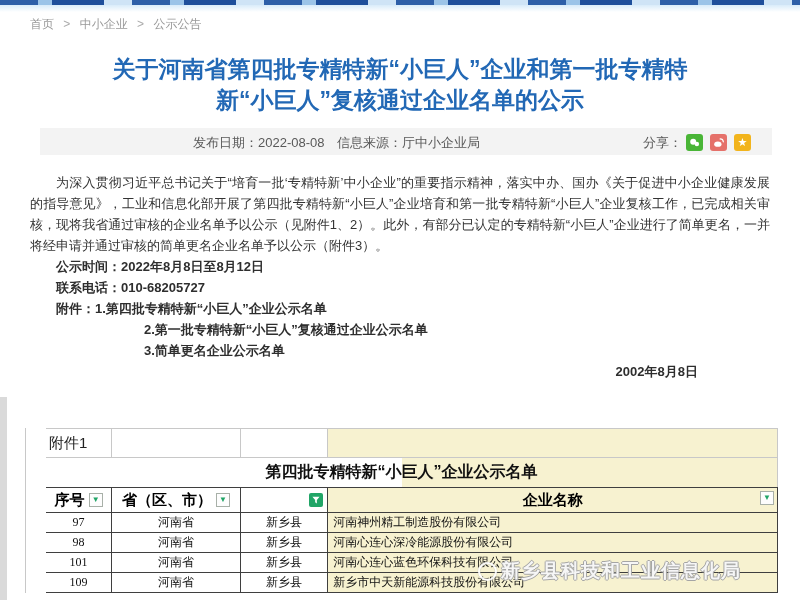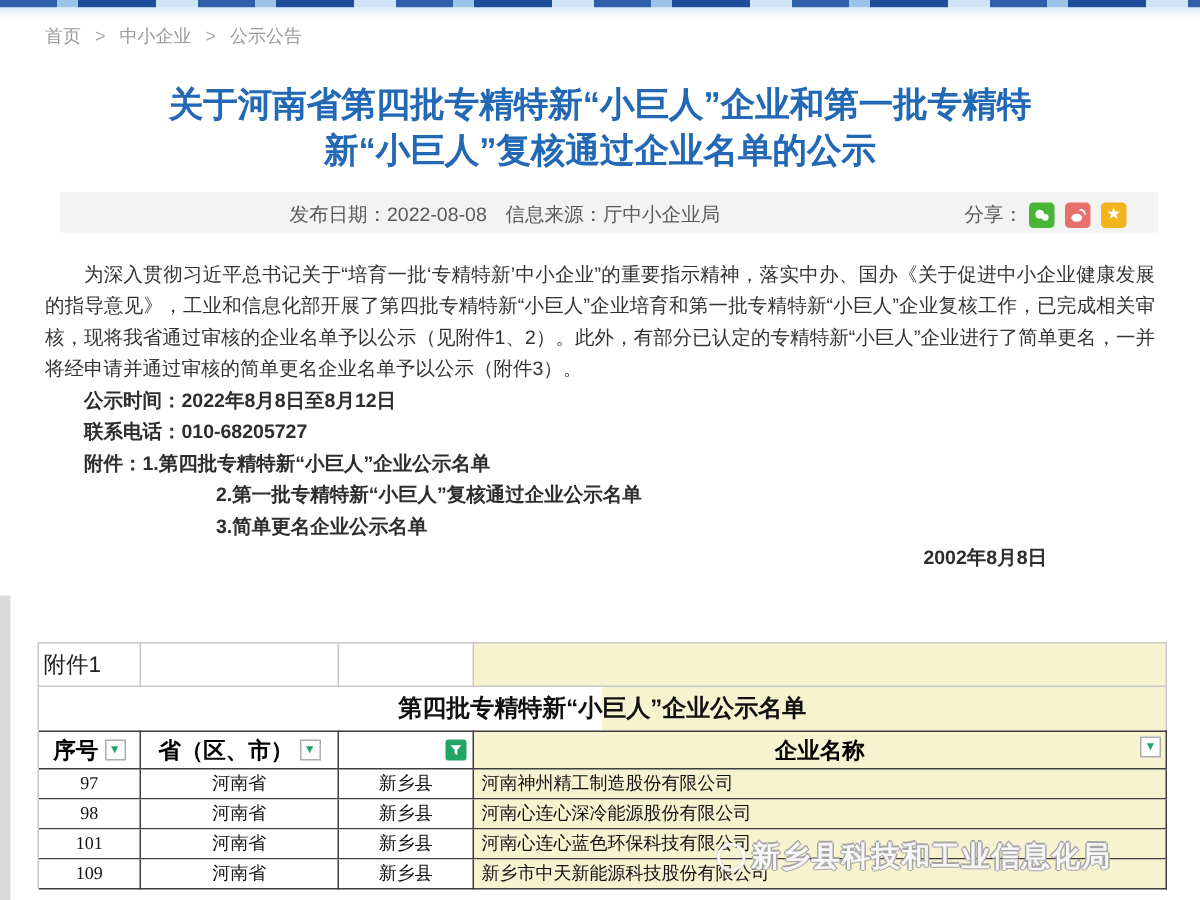--- a/index.html
+++ b/index.html
@@ -20,21 +20,21 @@
   .breadcrumb .bc-sep{margin:0 6px;color:#aaa;}
   
   .doc-title{position:absolute;left:40px;top:54px;width:720px;text-align:center;
     color:var(--title-blue,#2268b5);font-size:23px;font-weight:bold;line-height:31px;}
   .doc-title span{display:block;}
   
   .meta-band{position:absolute;left:40px;top:128px;width:732px;height:27px;background:#f3f3f3;}
   .meta-item{position:absolute;top:134px;font-size:13px;color:var(--meta-text,#595959);}
   .m-publish{left:193px;}
   .m-source{left:337px;}
-  .m-share{left:643px;display:flex;align-items:center;}
+  .m-share{left:643px;display:flex;align-items:flex-start;}
   .share-icons{display:flex;gap:7px;margin-left:4px;}
   .share-ic{width:17px;height:17px;border-radius:3px;display:flex;align-items:center;justify-content:center;cursor:pointer;}
   .share-ic svg{display:block;}
   .ic-wechat{background:var(--share-wechat,#49b536);}
   .ic-weibo{background:var(--share-weibo,#e5716a);}
   .ic-star{background:var(--share-star,#f2b41c);color:#fff;font-size:11px;line-height:17px;}
   
   .article{position:absolute;left:30px;top:172px;width:740px;
     font-size:13px;line-height:21px;color:var(--body-text,#333);text-align:justify;}
   .article p{margin:0;text-indent:2em;}
@@ -42,21 +42,21 @@
   .info-line{margin:0;text-indent:2em;font-weight:bold;color:#2e2e2e;}
   .att-sub{margin:0;padding-left:88px;font-weight:bold;color:#2e2e2e;}
   .doc-date{margin:2px 0 0 0;text-align:right;padding-right:72px;font-weight:bold;color:#2e2e2e;}
   
   .left-gutter{position:absolute;left:0;top:397px;width:7px;height:203px;background:#dadada;}
   
   .tbl{position:absolute;left:25px;top:428px;width:752px;border-left:1px solid var(--border-light,#c8c8c8);
     font-family:"Liberation Serif","DejaVu Serif",serif;}
   .trow{display:flex;}
   .cell{box-sizing:border-box;display:flex;align-items:center;justify-content:center;overflow:hidden;}
-  .c1{width:68px;}.c2{width:132px;}.c3{width:90px;}.c4{width:462px;}
+  .c1{width:68px;margin-left:20px;}.c2{width:132px;}.c3{width:90px;}.c4{width:462px;}
   
   .r-att .cell{height:30px;border-right:1px solid var(--border-light,#c8c8c8);
     border-top:1px solid var(--border-light,#c8c8c8);border-bottom:1px solid var(--border-light,#c8c8c8);
     background:#fff;}
   .r-att .c4{background:var(--table-yellow,#f7f2d0);}
   .r-att .c1{justify-content:flex-start;padding-left:3px;
     font-family:"Liberation Sans",sans-serif;font-size:15px;color:#222;}
   
   .r-title{height:29px;border-right:1px solid var(--border-light,#c8c8c8);
     display:flex;align-items:center;justify-content:center;

